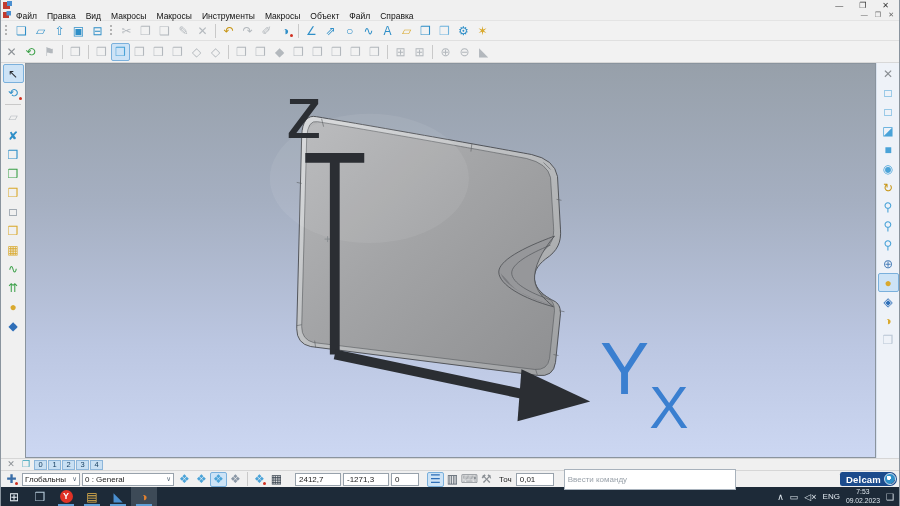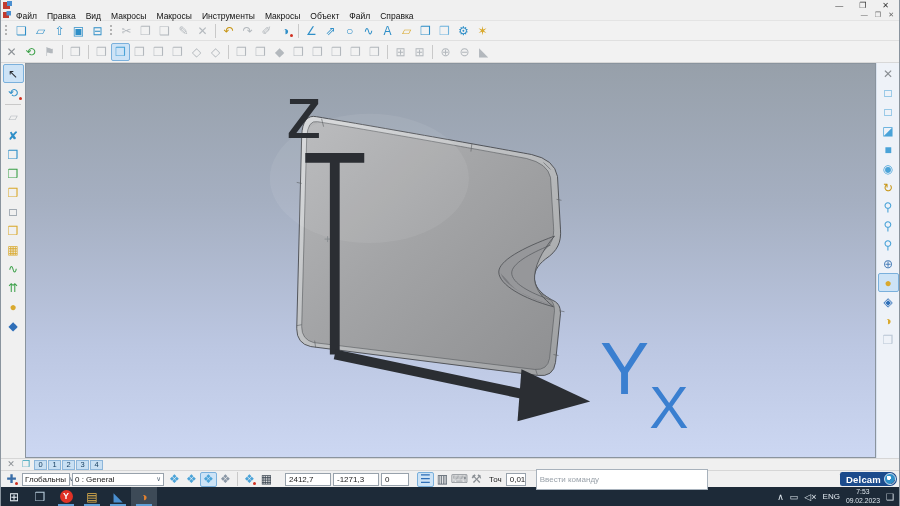--- a/index.html
+++ b/index.html
@@ -445,21 +445,21 @@
       </span>
   </div>
 
   <div class="status">
     <span style="display:flex">
         <span class="tbi">
           <b style="color: rgb(58, 110, 168);">✚</b>
           <i class="dot"></i>
         </span>
       </span>
-    <span class="combo" style="width:48px">
+    <span class="combo" style="width:58px">
       <span>Глобальны</span>
         <i>∨</i>
     </span>
     <span class="combo" style="width:92px">
       <span>0 : General</span>
         <i>∨</i>
     </span>
     <span style="display:flex;align-items:center">
         <span class="tbi">
           <b style="color: rgb(74, 163, 216);">❖</b>
@@ -495,21 +495,21 @@
           <b style="color: rgb(74, 85, 96);">▥</b>
         </span>
         <span class="tbi">
           <b style="color: rgb(138, 143, 148);">⌨</b>
         </span>
         <span class="tbi">
           <b style="color: rgb(138, 143, 148);">⚒</b>
         </span>
       </span>
     <span class="tol-label">Точ</span>
-    <span class="sunken" style="width:20px">0,01</span>
+    <span class="sunken" style="width:38px">0,01</span>
     <span style="width:6px"></span>
     <input class="cmd" placeholder="Ввести команду" style="">
     <span class="brand">
       <span>Delcam</span>
       <span class="swirl"></span>
     </span>
   </div>
 
   <div class="taskbar">
     <span style="display:flex">

